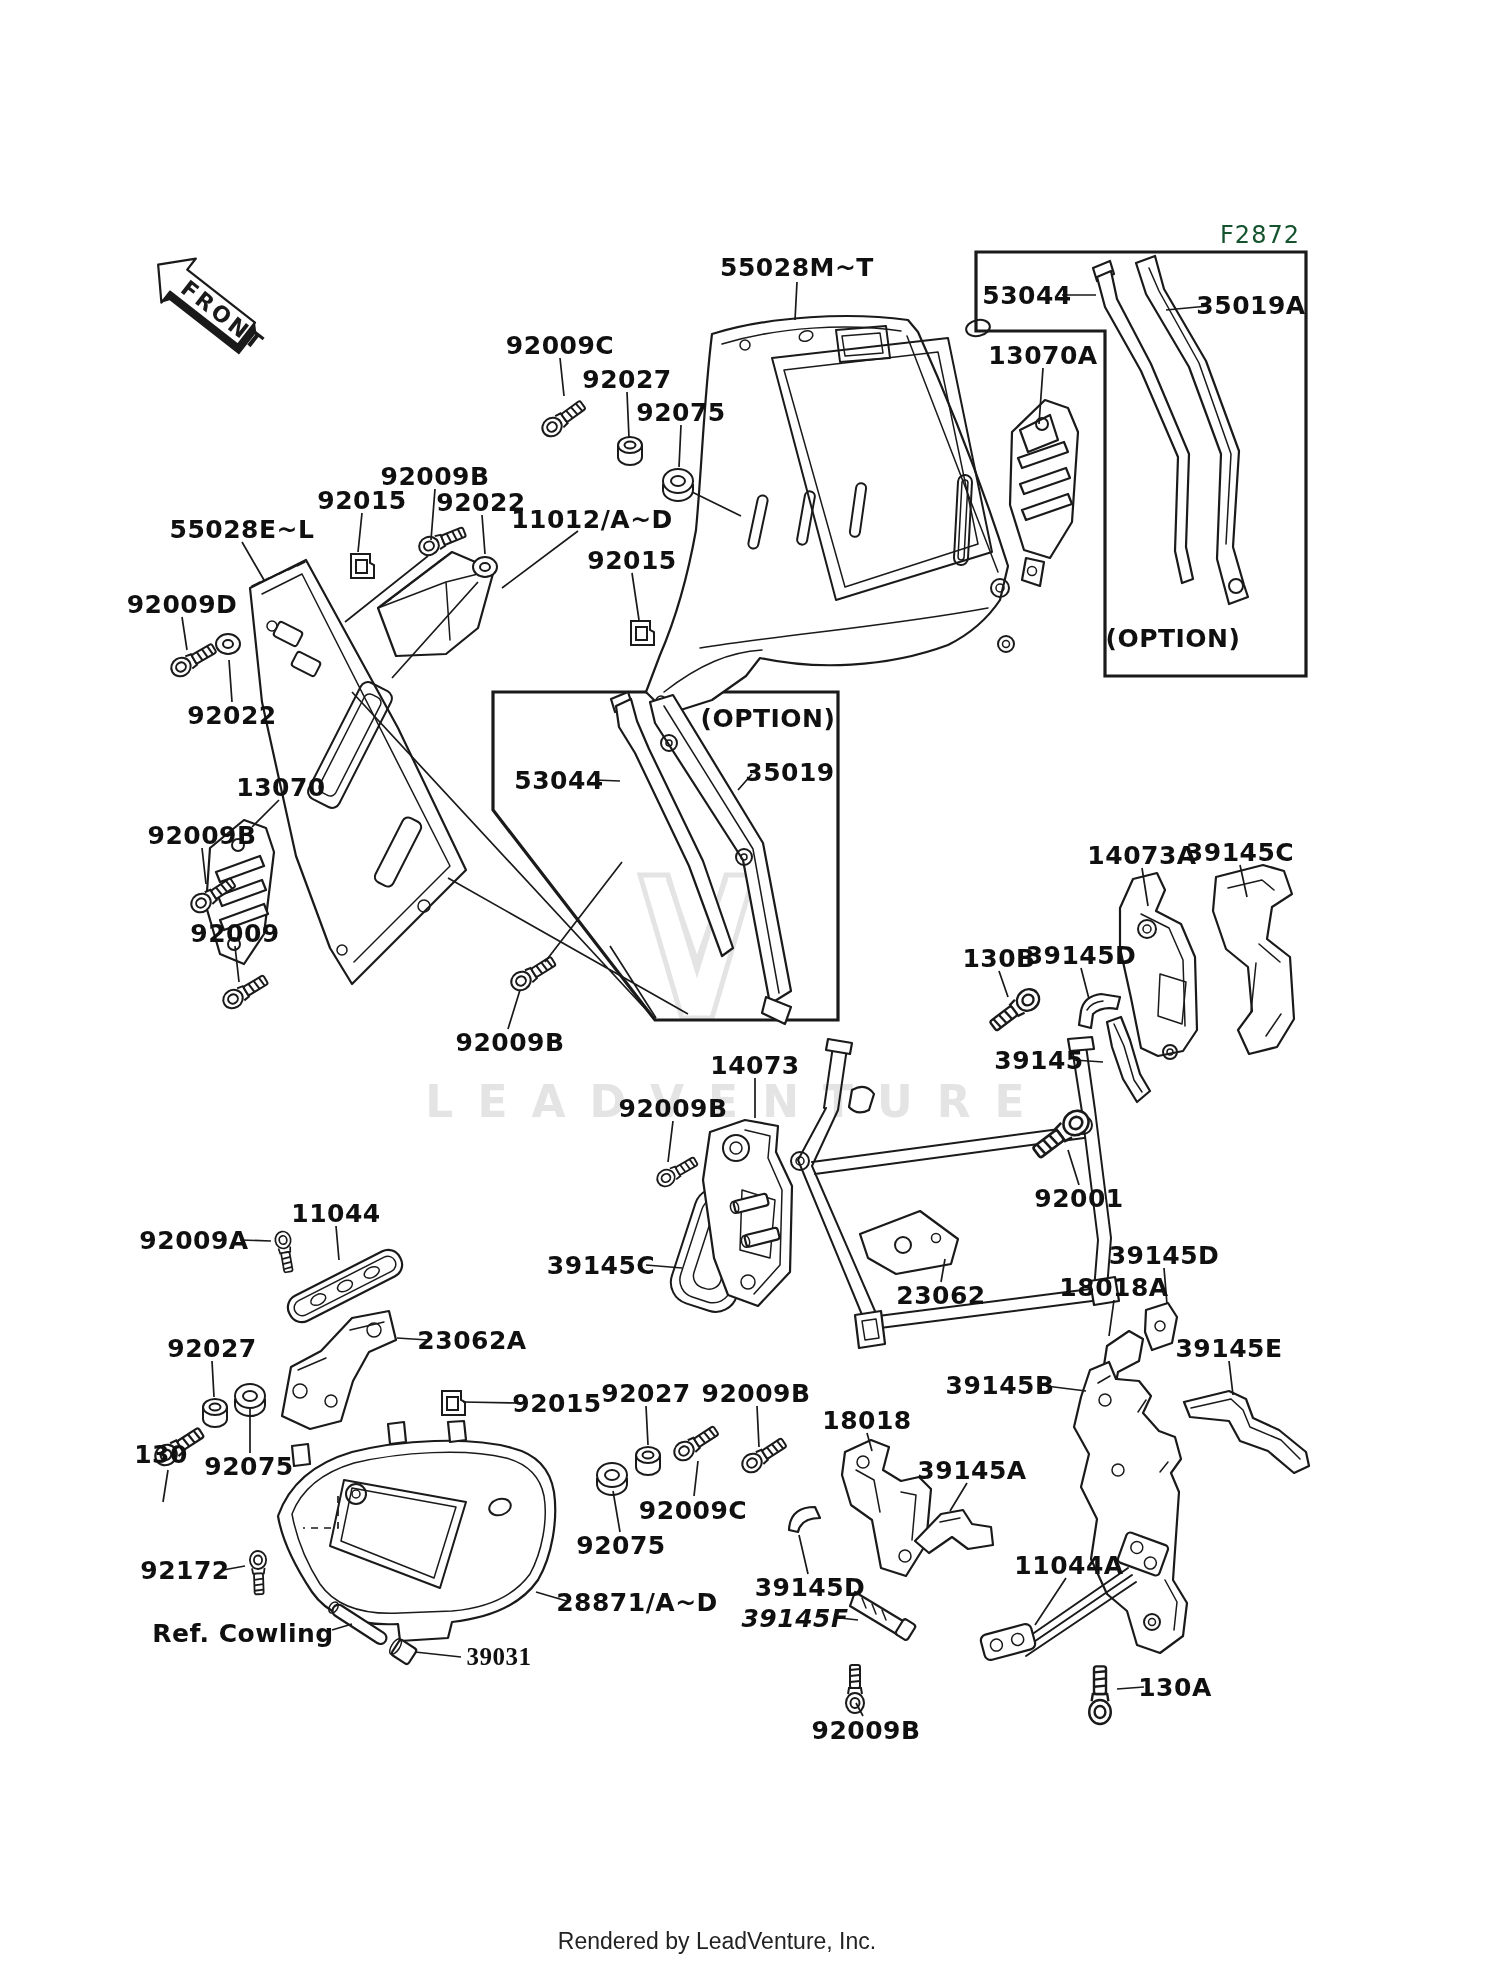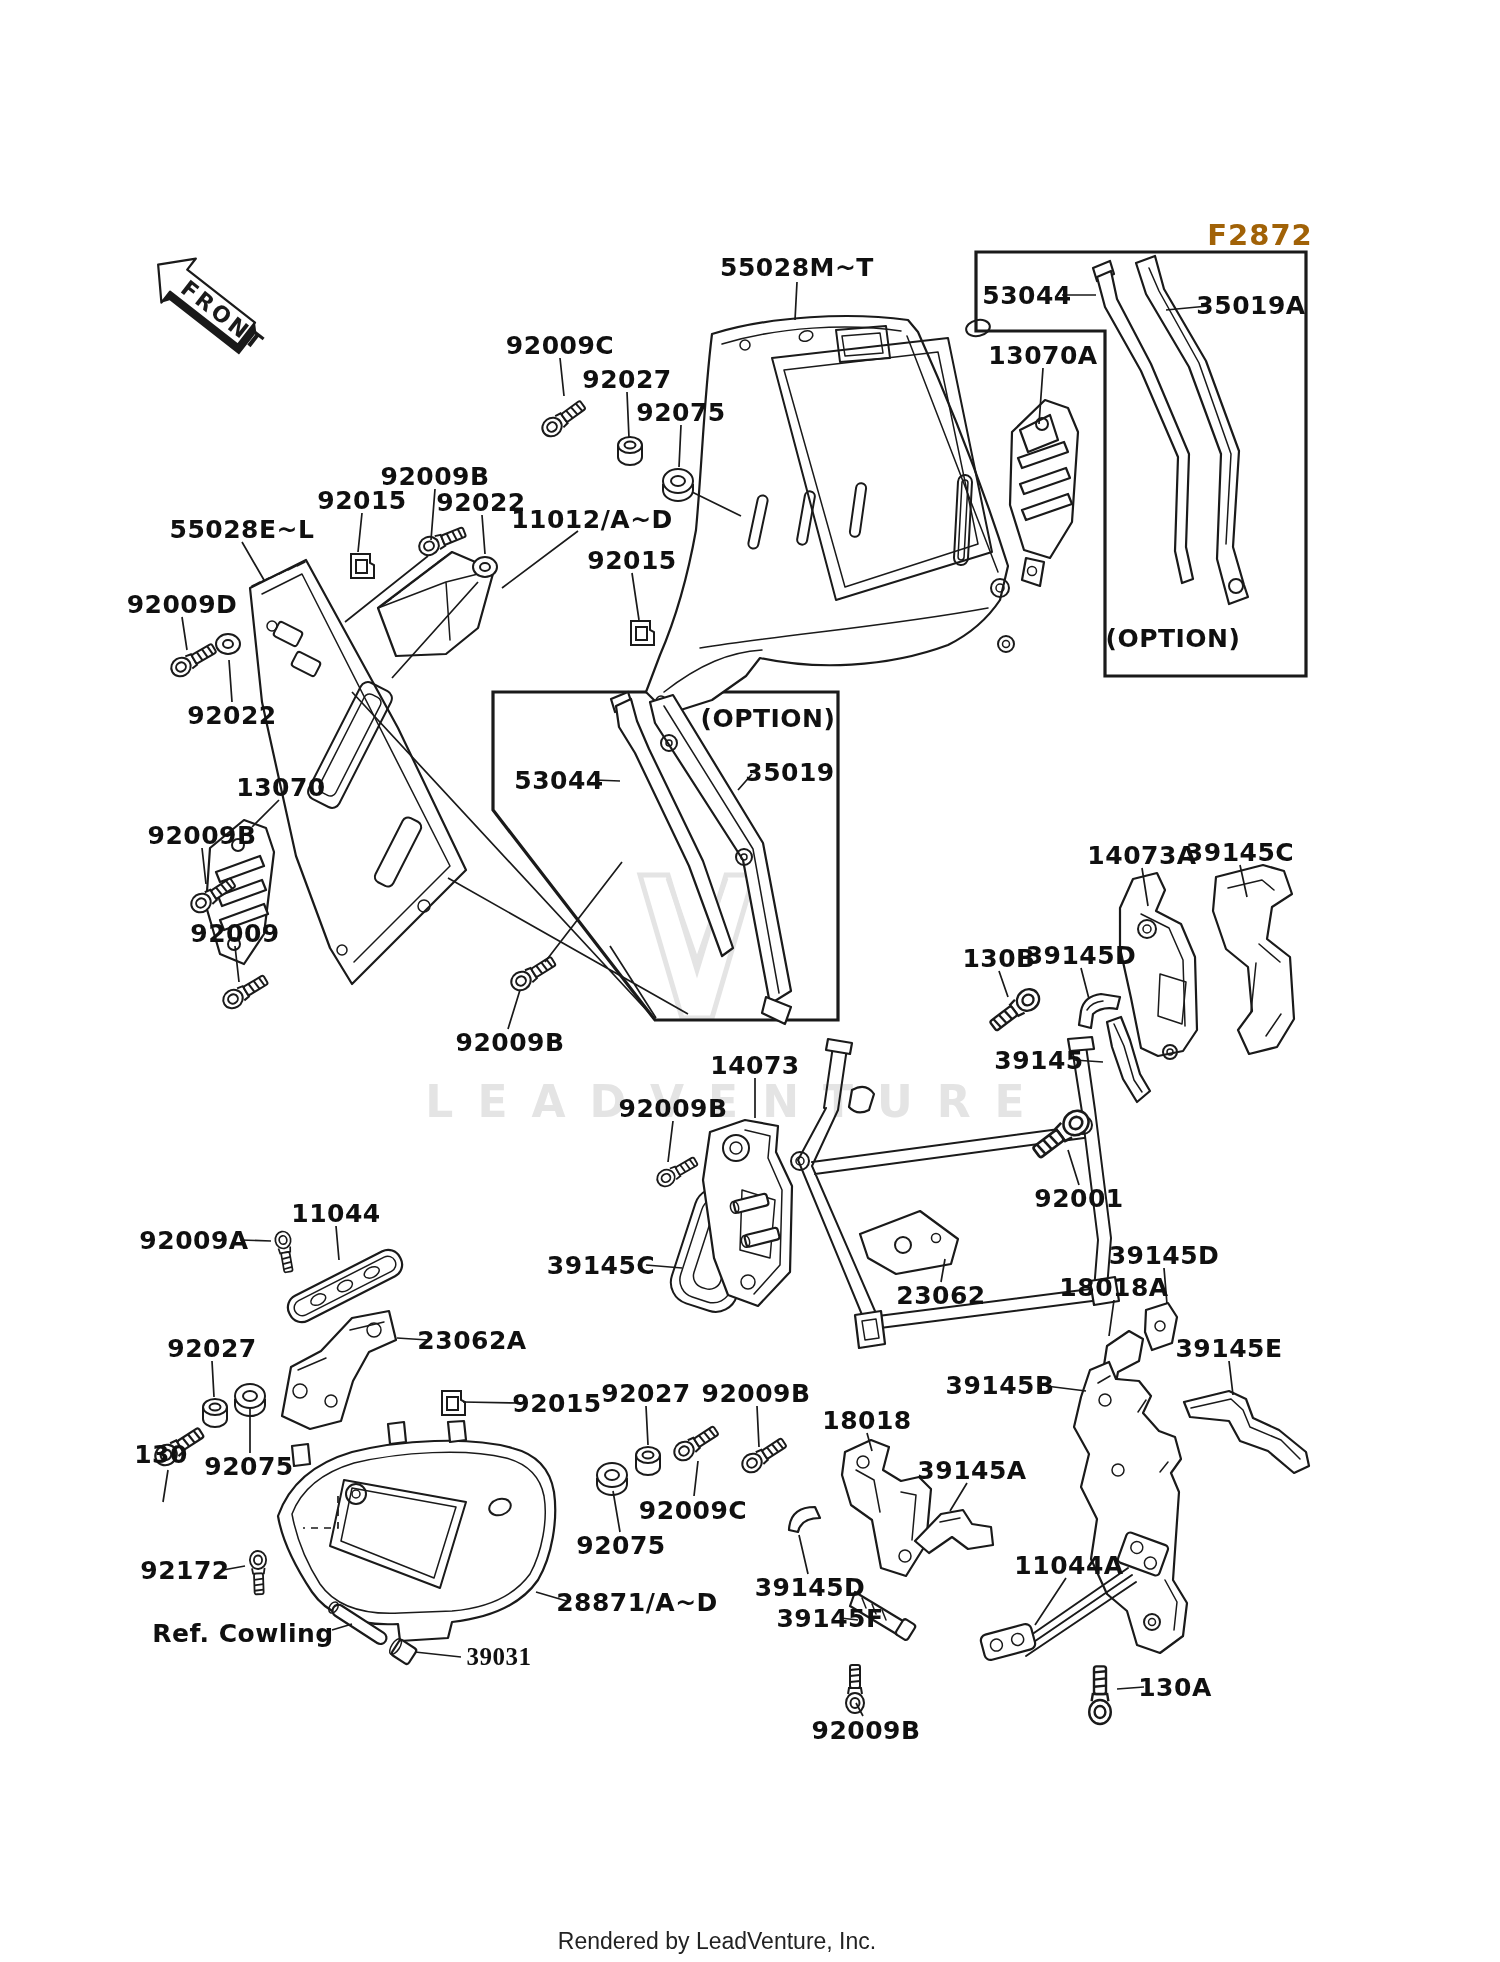--- a/index.html
+++ b/index.html
@@ -15,21 +15,21 @@
   .t{stroke-width:1.5;}
   .ld{fill:none;stroke:var(--ink);stroke-width:1.7;}
   .box{fill:none;stroke:var(--ink);stroke-width:3.2;}
   .dash{stroke-dasharray:7 6;}
   .wmv{fill:none;stroke:var(--wm);stroke-width:5;}
   #labels .part-label{position:absolute;transform:translate(-50%,-50%);font-size:25px;font-weight:bold;
         color:#101010;white-space:nowrap;letter-spacing:.5px;}
   .part-label.option{letter-spacing:3px;font-size:24px;}
   .part-label.spaced{letter-spacing:4px;}
   .figure-code{position:absolute;left:1260px;top:235px;transform:translate(-50%,-50%);
-        font-size:29px;font-weight:bold;letter-spacing:1px;color:#a16207;}
+        font-size:24px;font-weight:normal;letter-spacing:1px;color:#14532d;}
   .footer{position:absolute;left:717px;top:1941px;transform:translate(-50%,-50%);
         font-size:23px;color:#222;font-family:"Liberation Sans",sans-serif;white-space:nowrap;}
 </style>
 </head>
 <body>
 
 <div class="page">
 
   <div class="wm-layer">
     <svg width="1500" height="1962" viewBox="0 0 1500 1962">
@@ -436,21 +436,21 @@
       <div class="part-label spaced" style="left: 243px; top: 1633px;">Ref. Cowling</div>
       <div class="part-label" style="left: 499px; top: 1657px; font-family: Liberation Serif, serif;">39031</div>
       <div class="part-label" style="left: 557px; top: 1403px;">92015</div>
       <div class="part-label" style="left: 646px; top: 1393px;">92027</div>
       <div class="part-label" style="left: 756px; top: 1393px;">92009B</div>
       <div class="part-label" style="left: 867px; top: 1420px;">18018</div>
       <div class="part-label" style="left: 693px; top: 1510px;">92009C</div>
       <div class="part-label" style="left: 621px; top: 1545px;">92075</div>
       <div class="part-label" style="left: 810px; top: 1587px;">39145D</div>
       <div class="part-label" style="left: 637px; top: 1602px;">28871/A~D</div>
-      <div class="part-label" style="left: 830px; top: 1618px;">39145F</div>
+      <div class="part-label" style="left: 795px; top: 1618px; font-style: italic;">39145F</div>
       <div class="part-label" style="left: 866px; top: 1730px;">92009B</div>
       <div class="part-label" style="left: 972px; top: 1470px;">39145A</div>
       <div class="part-label" style="left: 1069px; top: 1565px;">11044A</div>
       <div class="part-label" style="left: 1175px; top: 1687px;">130A</div>
     </div>
 
   <div class="figure-code">F2872</div>
   <div class="footer">Rendered by LeadVenture, Inc.</div>
 </div>
 

